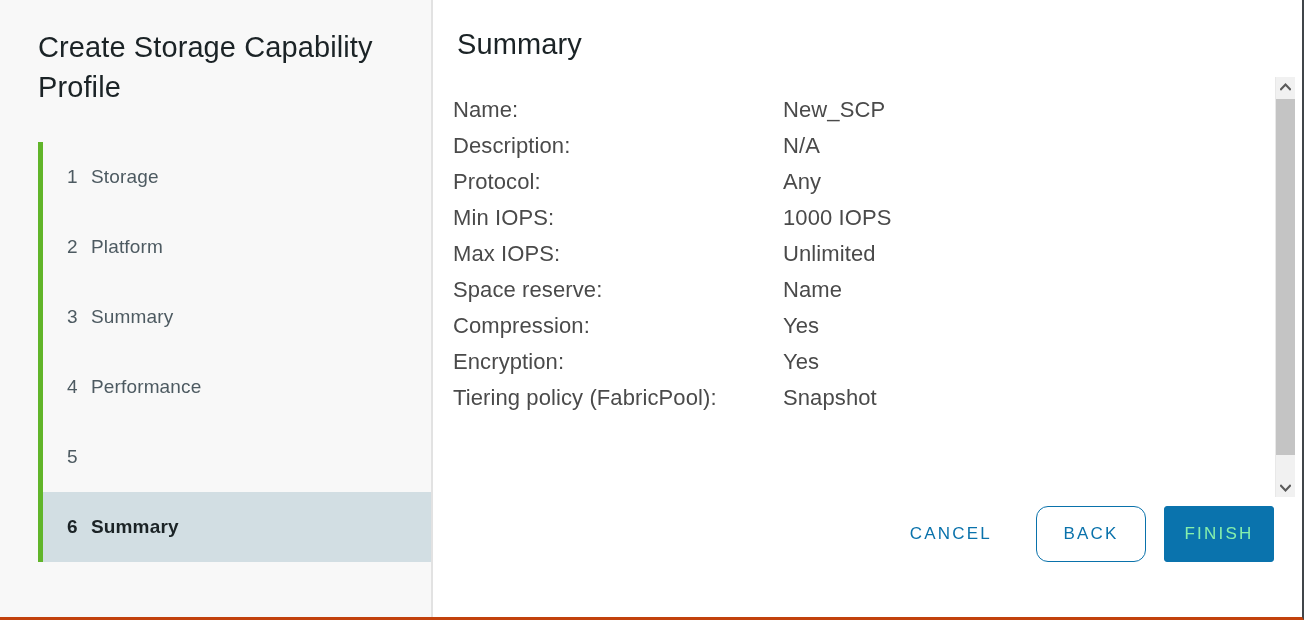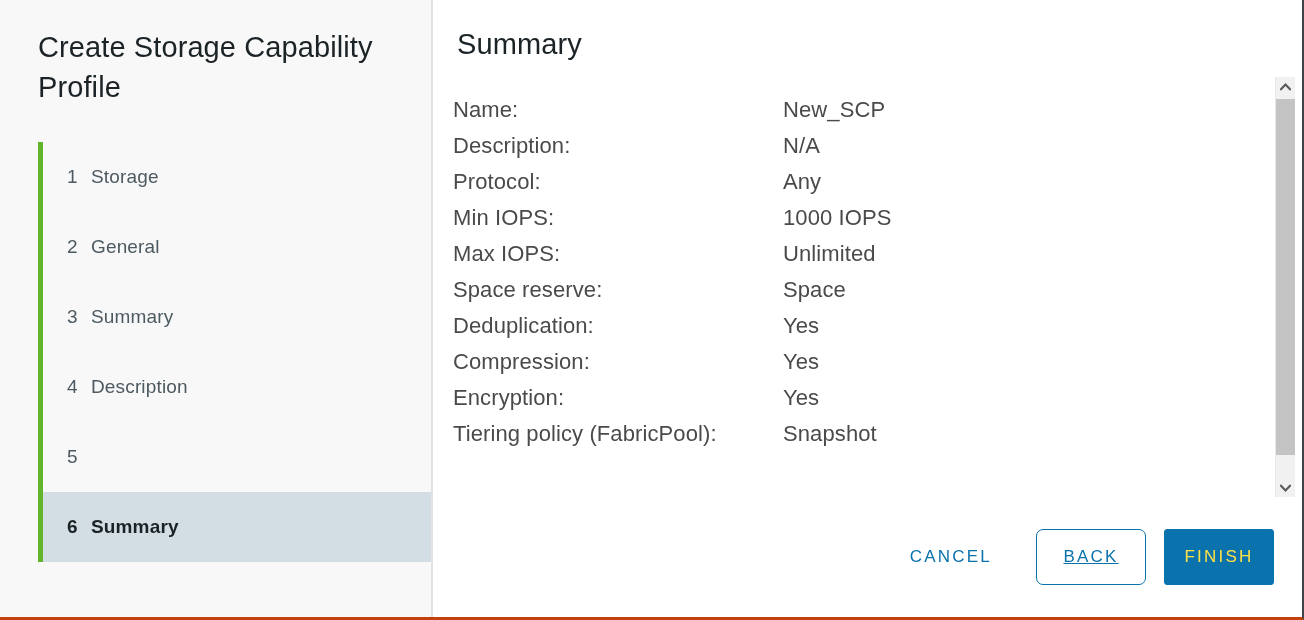--- a/index.html
+++ b/index.html
@@ -167,21 +167,21 @@
     width: 19px;
     height: 356px;
     background: #c4c4c4;
     cursor: pointer;
   }
 
   
   .footer {
     position: absolute;
     right: 28px;
-    top: 529px;
+    top: 506px;
     display: flex;
     align-items: center;
     gap: 0;
   }
   .btn {
     font-family: "Liberation Sans", "DejaVu Sans", sans-serif;
     font-size: 17px;
     letter-spacing: 2.2px;
     cursor: pointer;
     box-sizing: border-box;
@@ -193,59 +193,58 @@
     background: transparent;
     border: none;
     color: #0a72ab;
     height: 56px;
     padding: 0 22px;
     margin-right: 22px;
   }
   .btn-outline {
     background: #ffffff;
     border: 1px solid #0a72ab;
-    border-radius: 7px;
+    border-radius: 12px;
     color: #0a72ab;
     height: 56px;
     width: 110px;
     margin-right: 18px;
-    text-decoration: underline;
   }
   .btn-primary {
     background: #0a73ad;
     border: 1px solid #0a73ad;
     border-radius: 3px;
-    color: #fde047;
+    color: #86efac;
     height: 56px;
     width: 110px;
   }
 </style>
 </head>
 <body>
 
 <div class="wizard">
 
   <div class="sidebar">
     <div class="wizard-title">Create Storage Capability Profile</div>
     <div class="steps" id="step-list">
         <div class="step">
           <span class="step-num">1</span>
           <span>Storage</span>
         </div>
         <div class="step">
           <span class="step-num">2</span>
-          <span>General</span>
+          <span>Platform</span>
         </div>
         <div class="step">
           <span class="step-num">3</span>
           <span>Summary</span>
         </div>
         <div class="step">
           <span class="step-num">4</span>
-          <span>Description</span>
+          <span>Performance</span>
         </div>
         <div class="step">
           <span class="step-num">5</span>
         </div>
         <div class="step active">
           <span class="step-num">6</span>
           <span>Summary</span>
         </div>
       </div>
   </div>
@@ -271,25 +270,21 @@
             <tr>
               <td class="lbl">Min IOPS:</td>
               <td class="val">1000 IOPS</td>
             </tr>
             <tr>
               <td class="lbl">Max IOPS:</td>
               <td class="val">Unlimited</td>
             </tr>
             <tr>
               <td class="lbl">Space reserve:</td>
-              <td class="val">Space</td>
-            </tr>
-            <tr>
-              <td class="lbl">Deduplication:</td>
-              <td class="val">Yes</td>
+              <td class="val">Name</td>
             </tr>
             <tr>
               <td class="lbl">Compression:</td>
               <td class="val">Yes</td>
             </tr>
             <tr>
               <td class="lbl">Encryption:</td>
               <td class="val">Yes</td>
             </tr>
             <tr>

